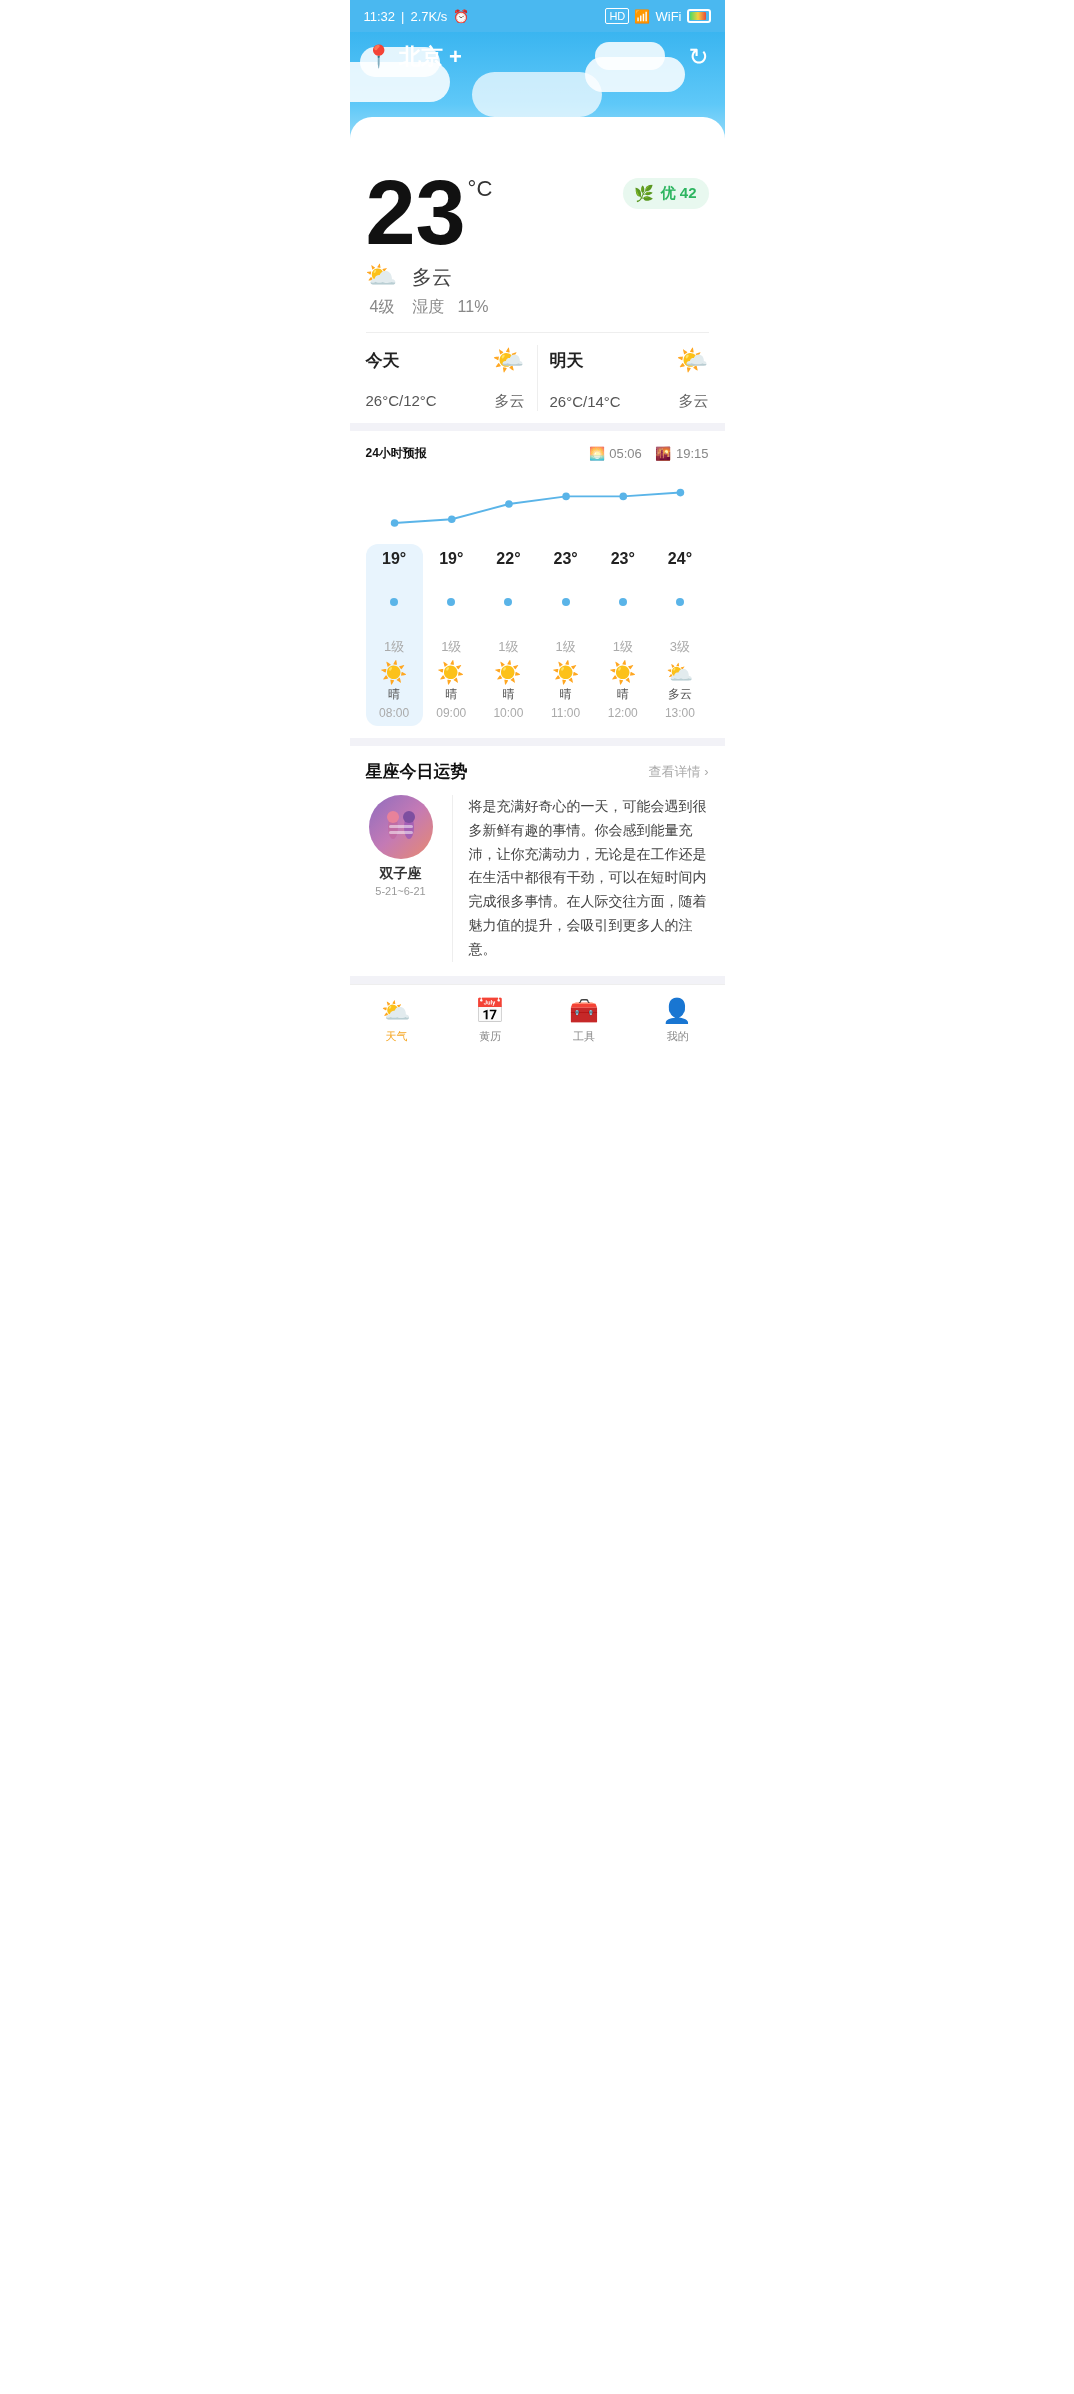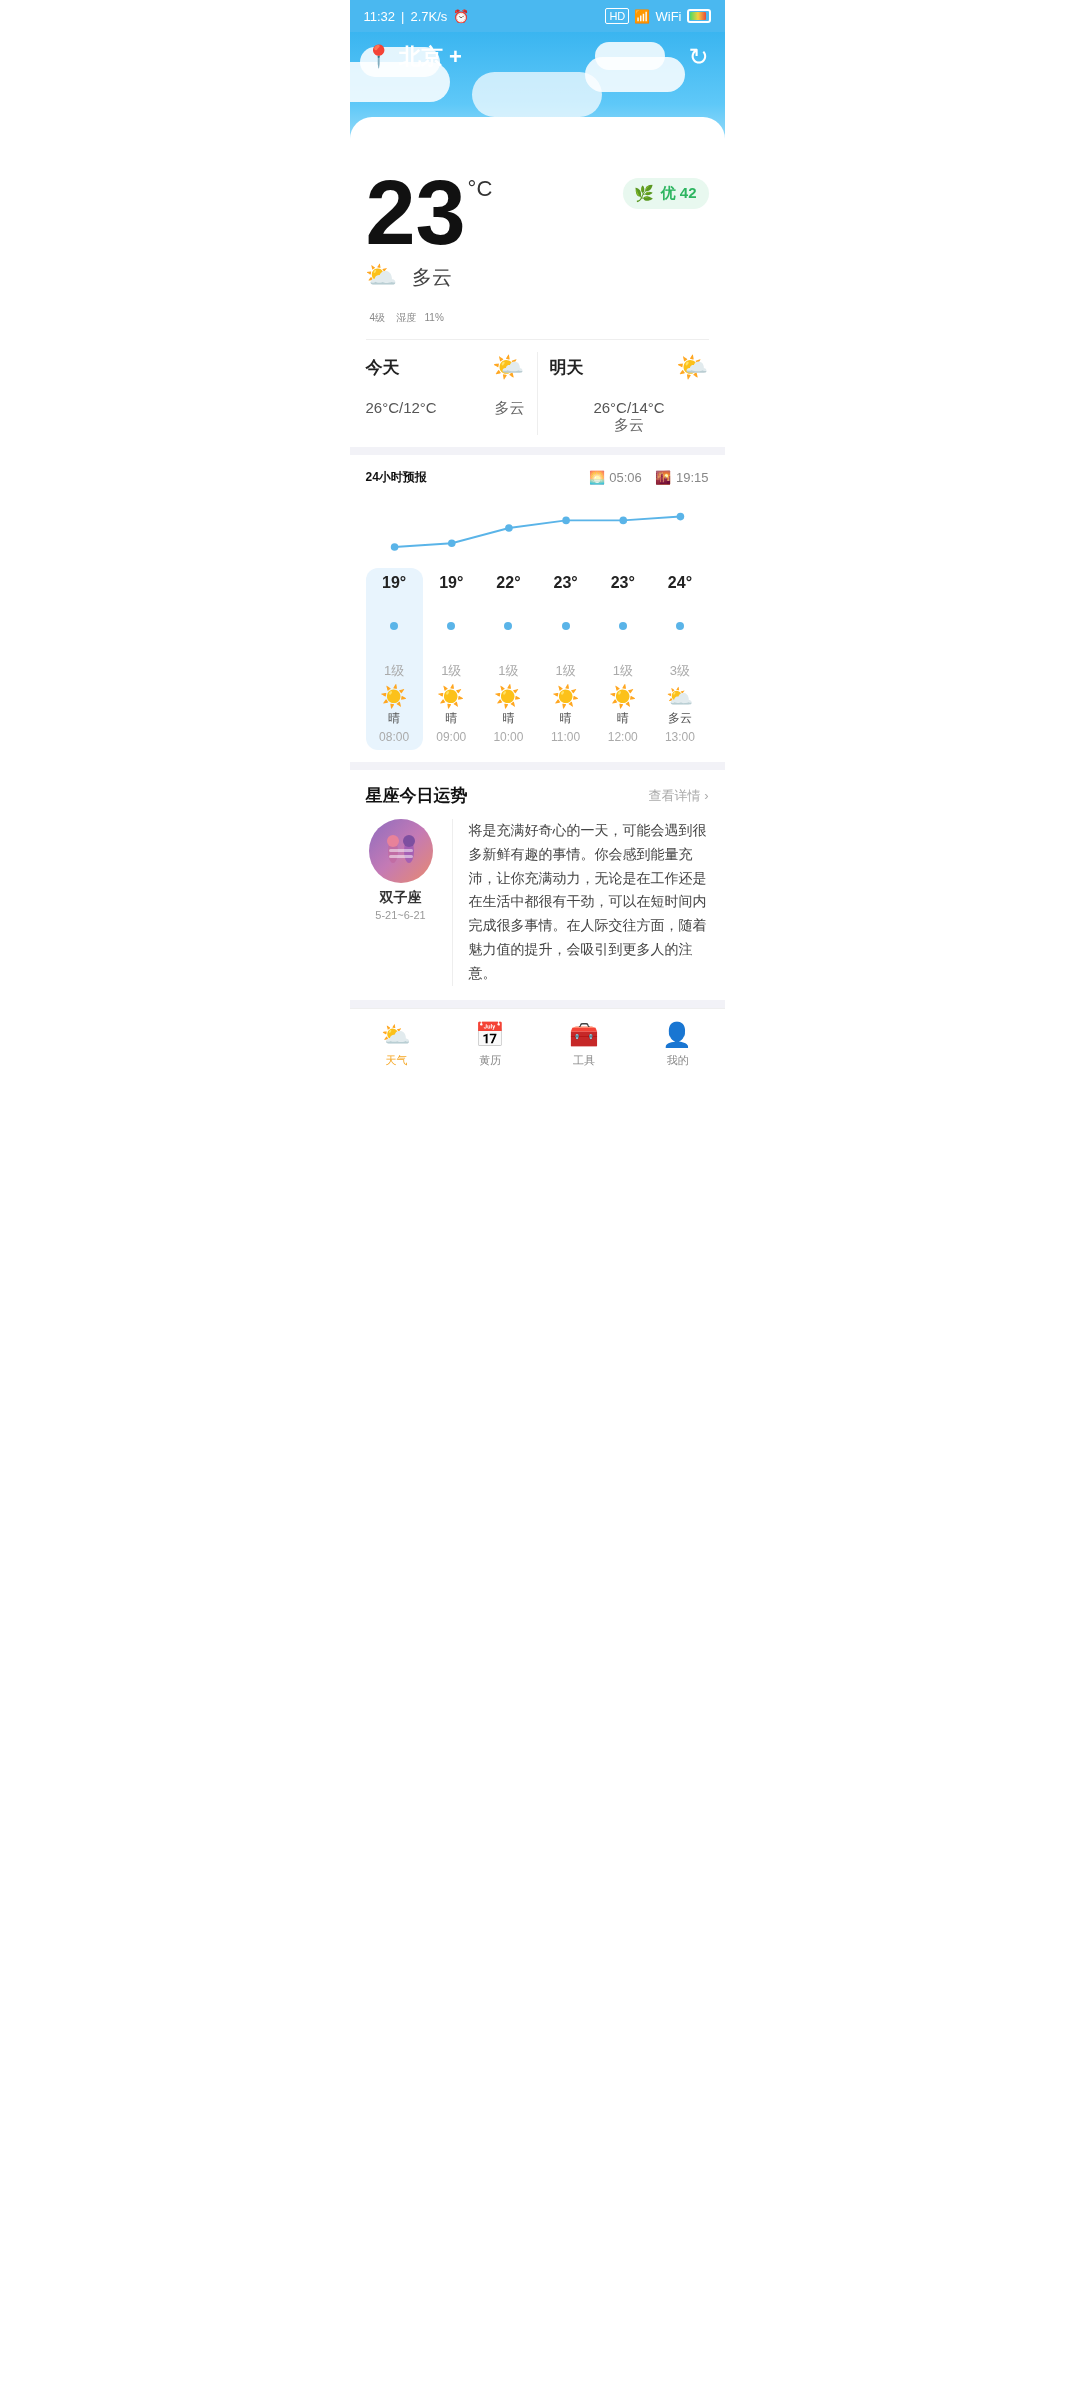--- a/index.html
+++ b/index.html
@@ -110,23 +110,23 @@
     }
     .aqi-badge span { font-size: 15px; color: #2db560; font-weight: 600; }
 
     .weather-desc {
       font-size: 20px;
       color: #444;
       margin-top: 4px;
       margin-left: 4px;
     }
     .weather-detail {
-      font-size: 10px;
+      font-size: 16px;
       color: #888;
-      margin-top: 20px;
+      margin-top: 6px;
       margin-left: 4px;
     }
 
     
     .forecast-row {
       display: flex;
       border-top: 1px solid #eee;
       margin-top: 14px;
       padding-top: 12px;
     }
@@ -367,21 +367,21 @@
       <div style="display:flex;justify-content:space-between;">
         <span class="forecast-temps">26°C/12°C</span>
         <span class="forecast-condition">多云</span>
       </div>
     </div>
     <div class="forecast-item">
       <div class="forecast-day-row">
         <span class="forecast-day">明天</span>
         <span style="font-size:26px;">🌤️</span>
       </div>
-      <div style="display:flex;justify-content:space-between;align-items:center;flex-direction:column;">
+      <div style="display:flex;justify-content:space-between;align-items:center;">
         <span class="forecast-temps">26°C/14°C</span>
         <span class="forecast-condition">多云</span>
       </div>
     </div>
   </div>
 </div>
 
 <div class="section-divider"></div>
 
 <div class="hourly-section">

